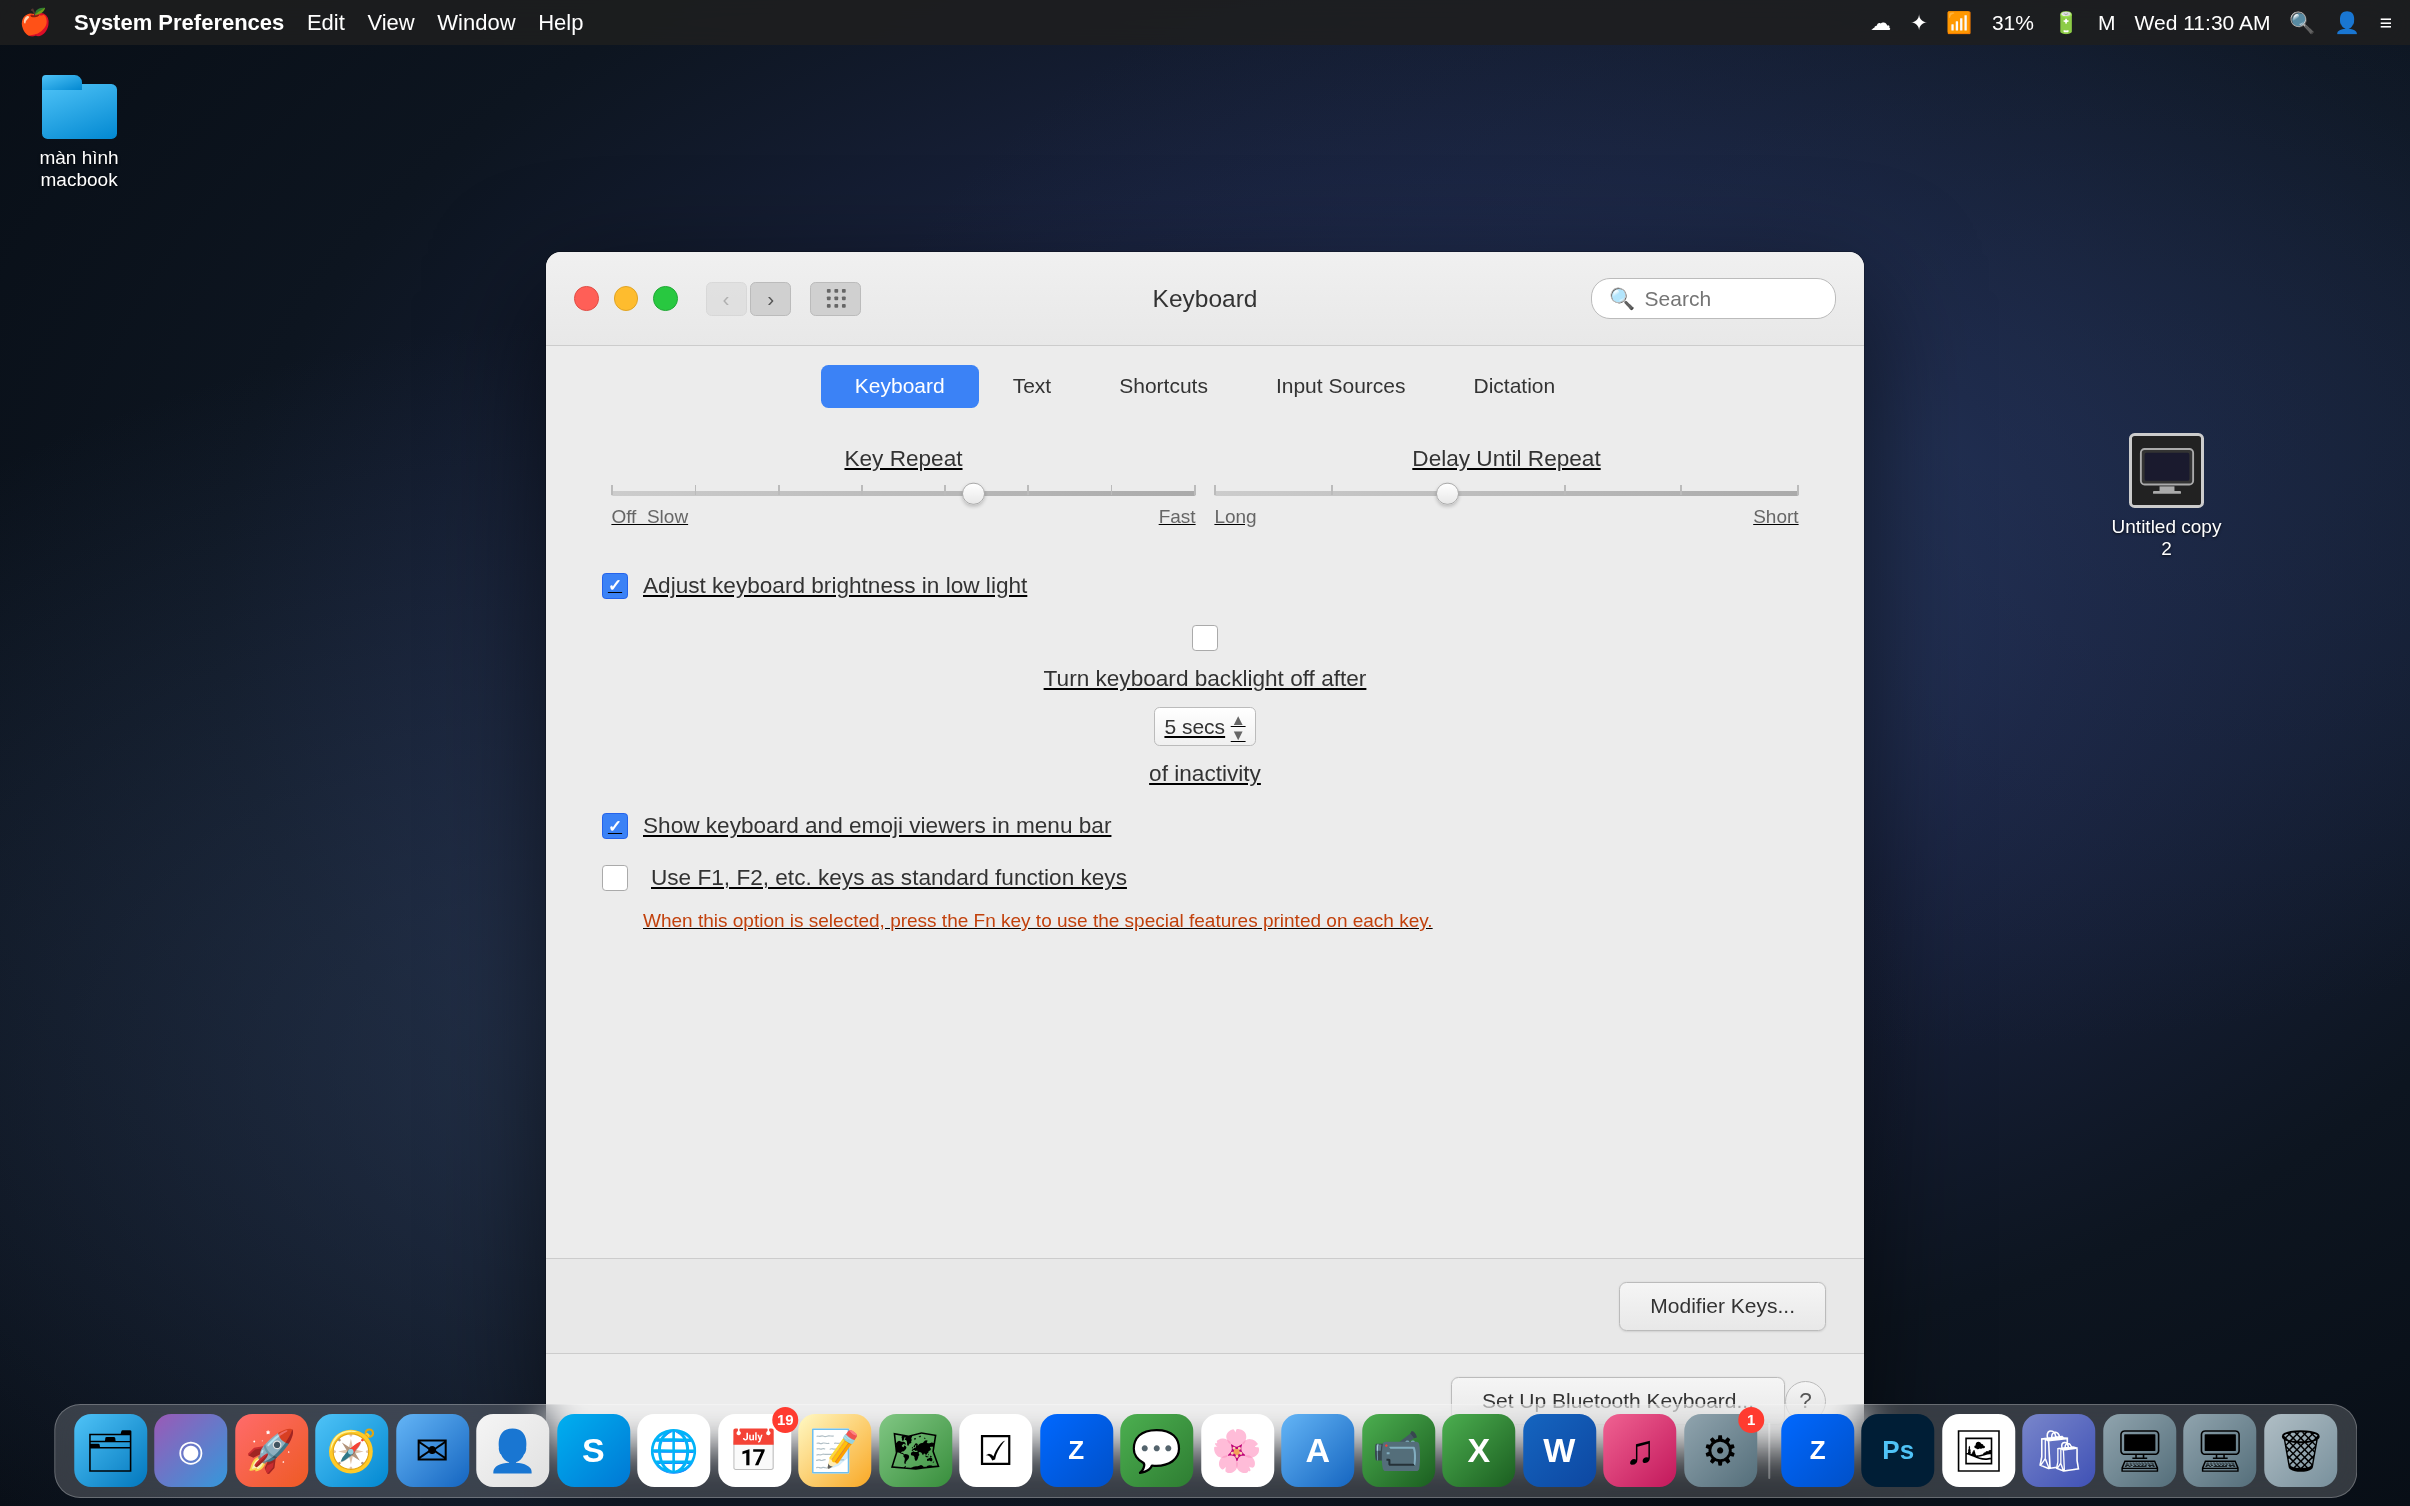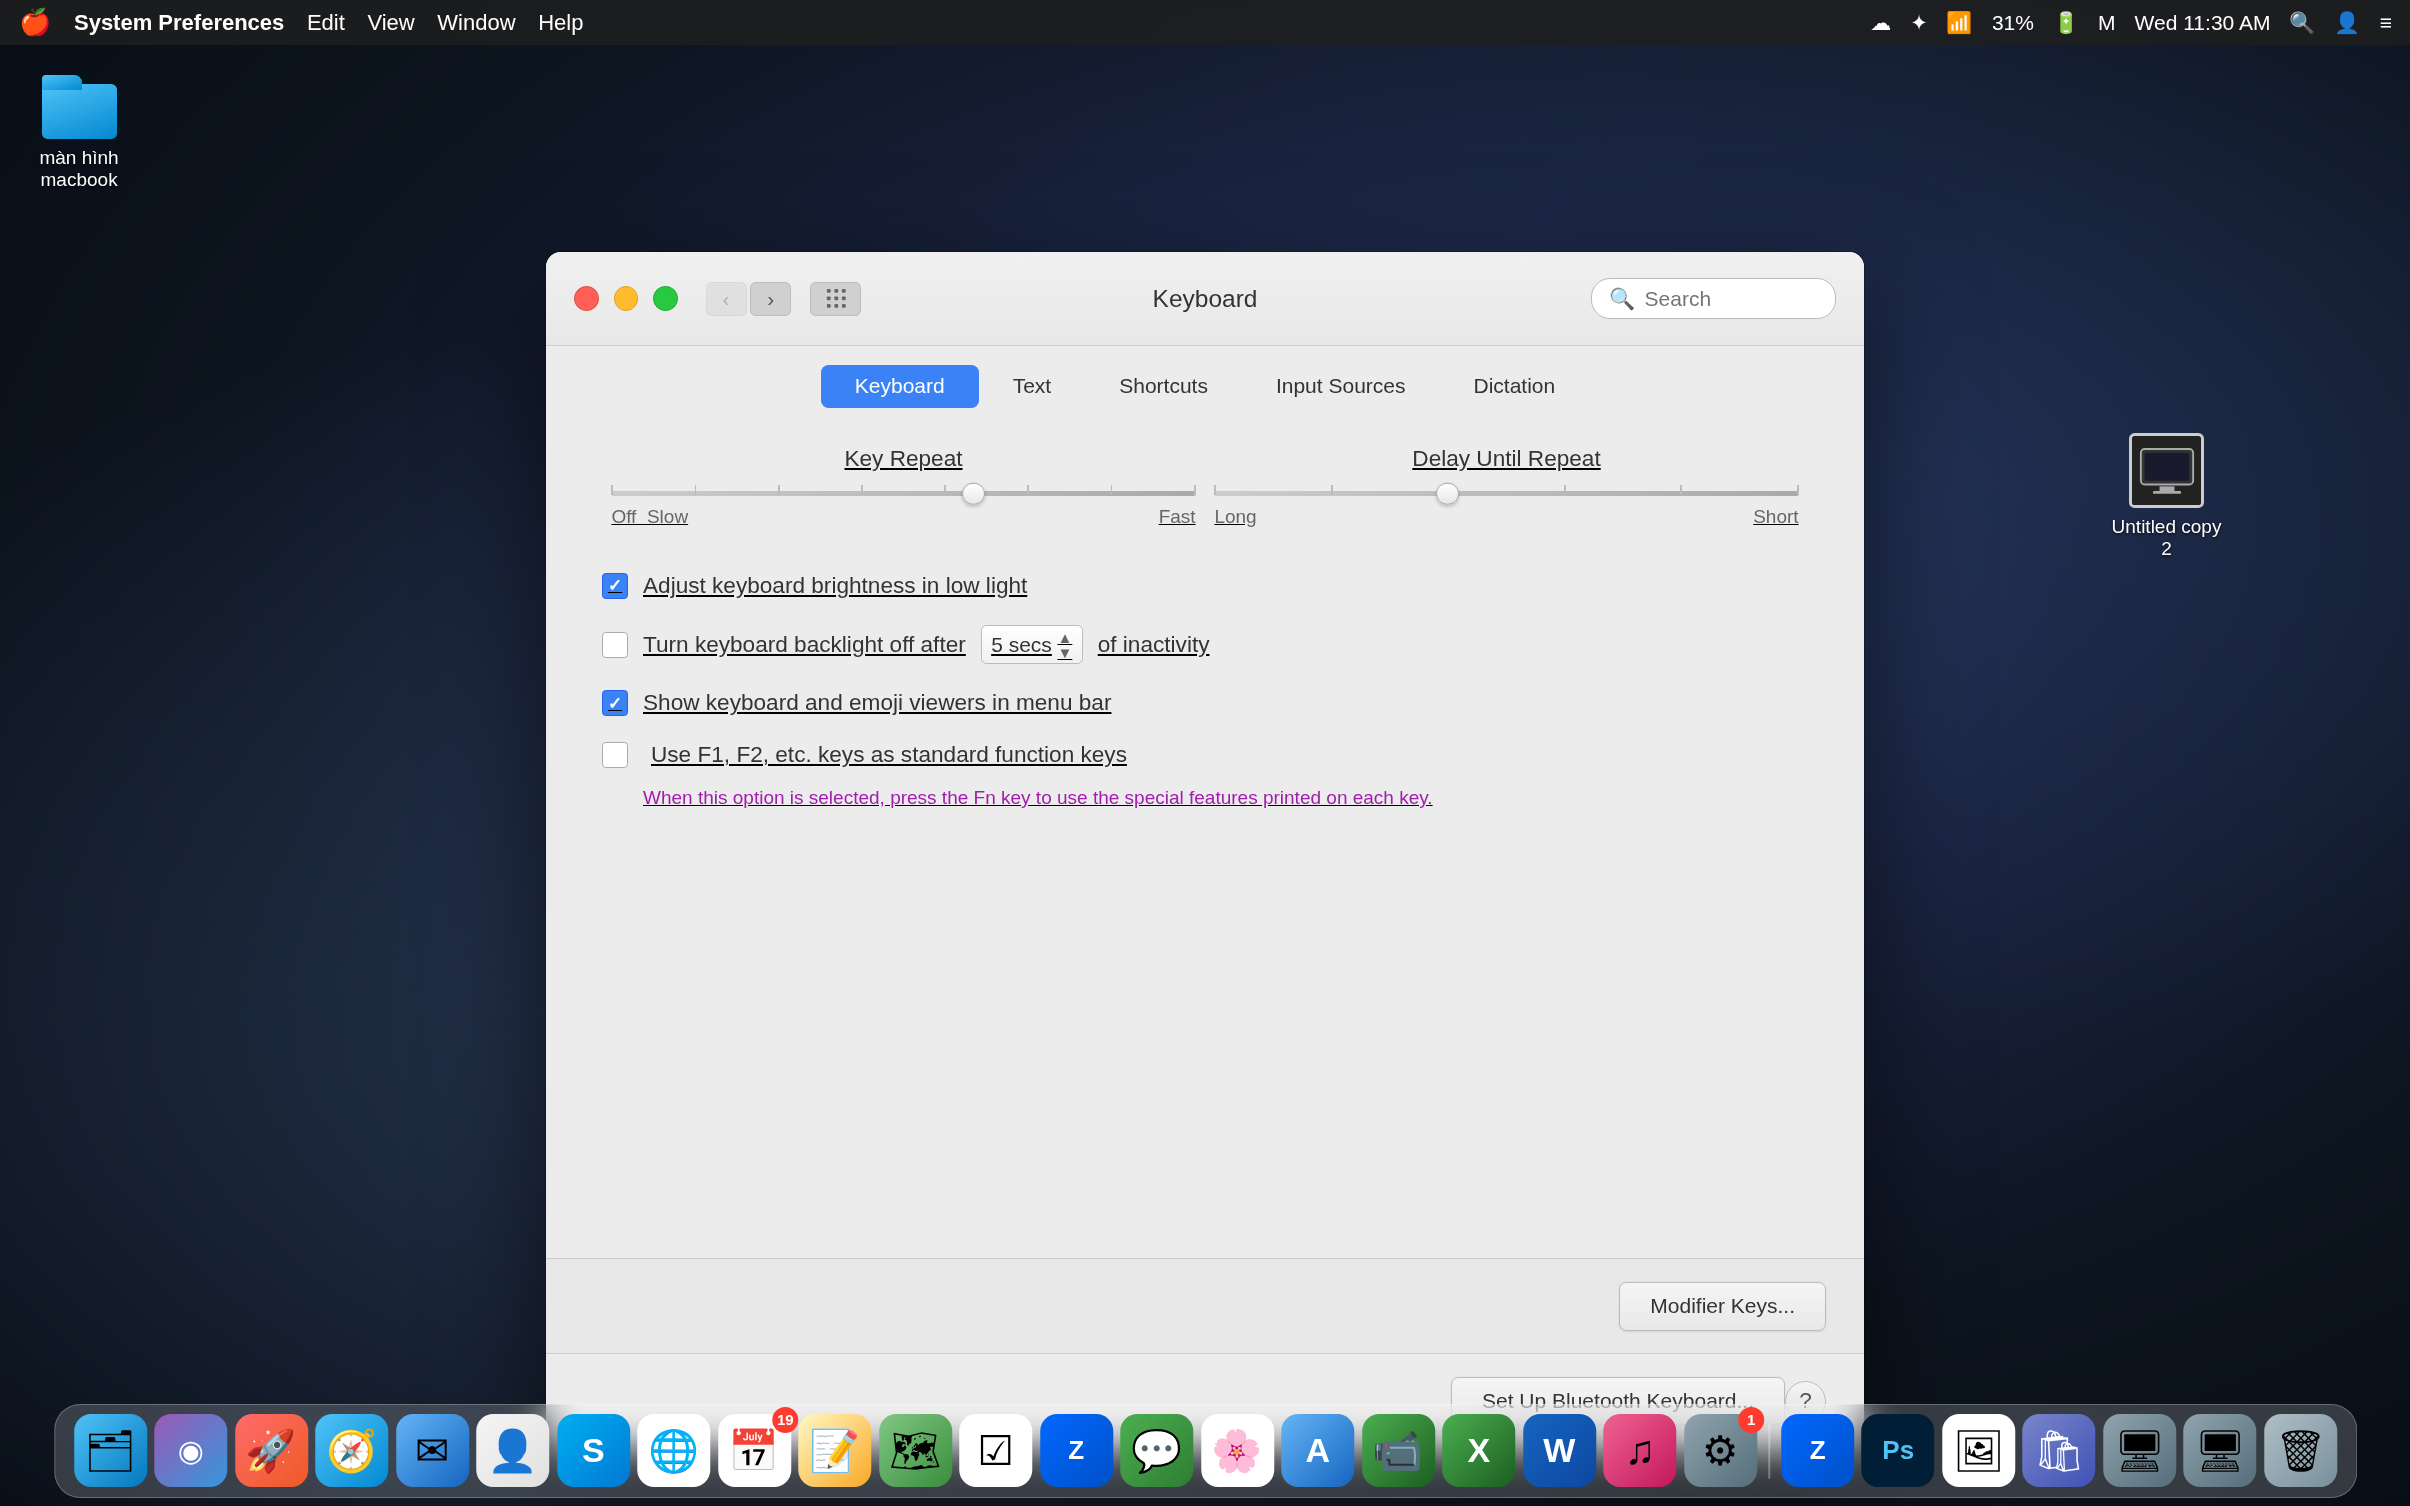--- a/index.html
+++ b/index.html
@@ -328,21 +328,21 @@
       color: #fff;
       font-size: 17px;
       font-weight: 700;
     }
     .checkbox-label {
       font-size: 22.6px;
       color: #333;
     }
     .checkbox-sublabel {
       font-size: 19px;
-      color: #a21caf;
+      color: #c2410c;
       margin-left: 41px;
       margin-top: 3.8px;
     }
     .select-box {
       background: linear-gradient(180deg, #fff, #f0f0f0);
       border: 0.9px solid #bbb;
       border-radius: 5.6px;
       padding: 3.8px 9.4px;
       font-size: 21px;
       color: #333;
@@ -613,21 +613,21 @@
           </div>
         </div>
       </div>
     </div>
 
     <div class="checkbox-row">
       <div class="checkbox checked"></div>
       <span class="checkbox-label">Adjust keyboard brightness in low light</span>
     </div>
 
-    <div class="checkbox-row" style="flex-wrap:wrap;">
+    <div class="checkbox-row" style="flex-wrap:wrap;flex-direction:column;">
       <div class="checkbox"></div>
       <span class="checkbox-label">Turn keyboard backlight off after</span>
       <div class="select-box">
         <span>5 secs</span>
         <div class="select-arrows">
           <span>▲</span>
           <span>▼</span>
         </div>
       </div>
       <span class="checkbox-label">of inactivity</span>

